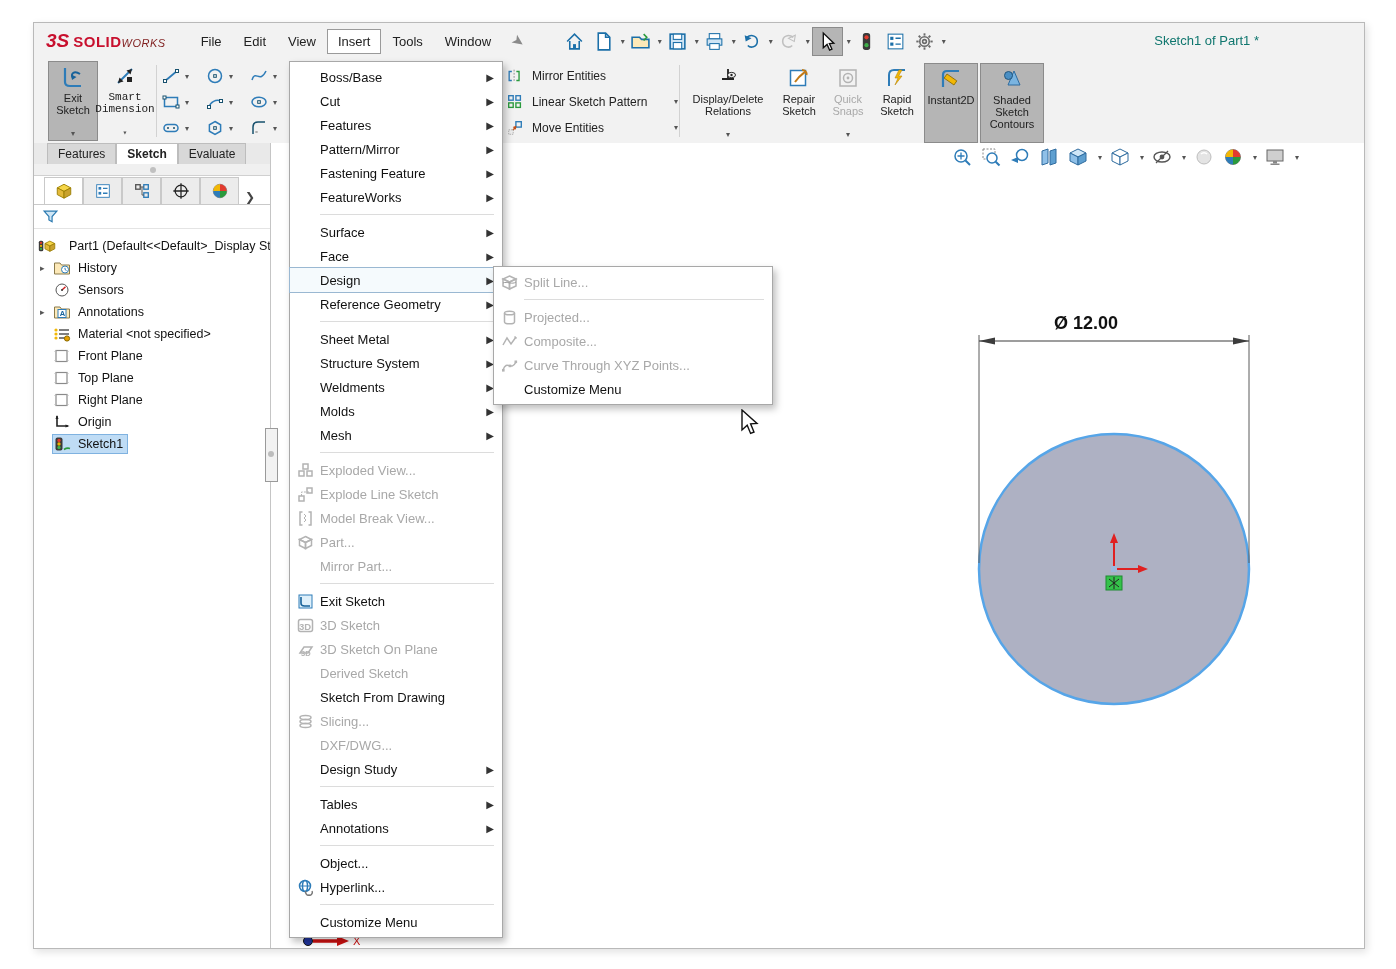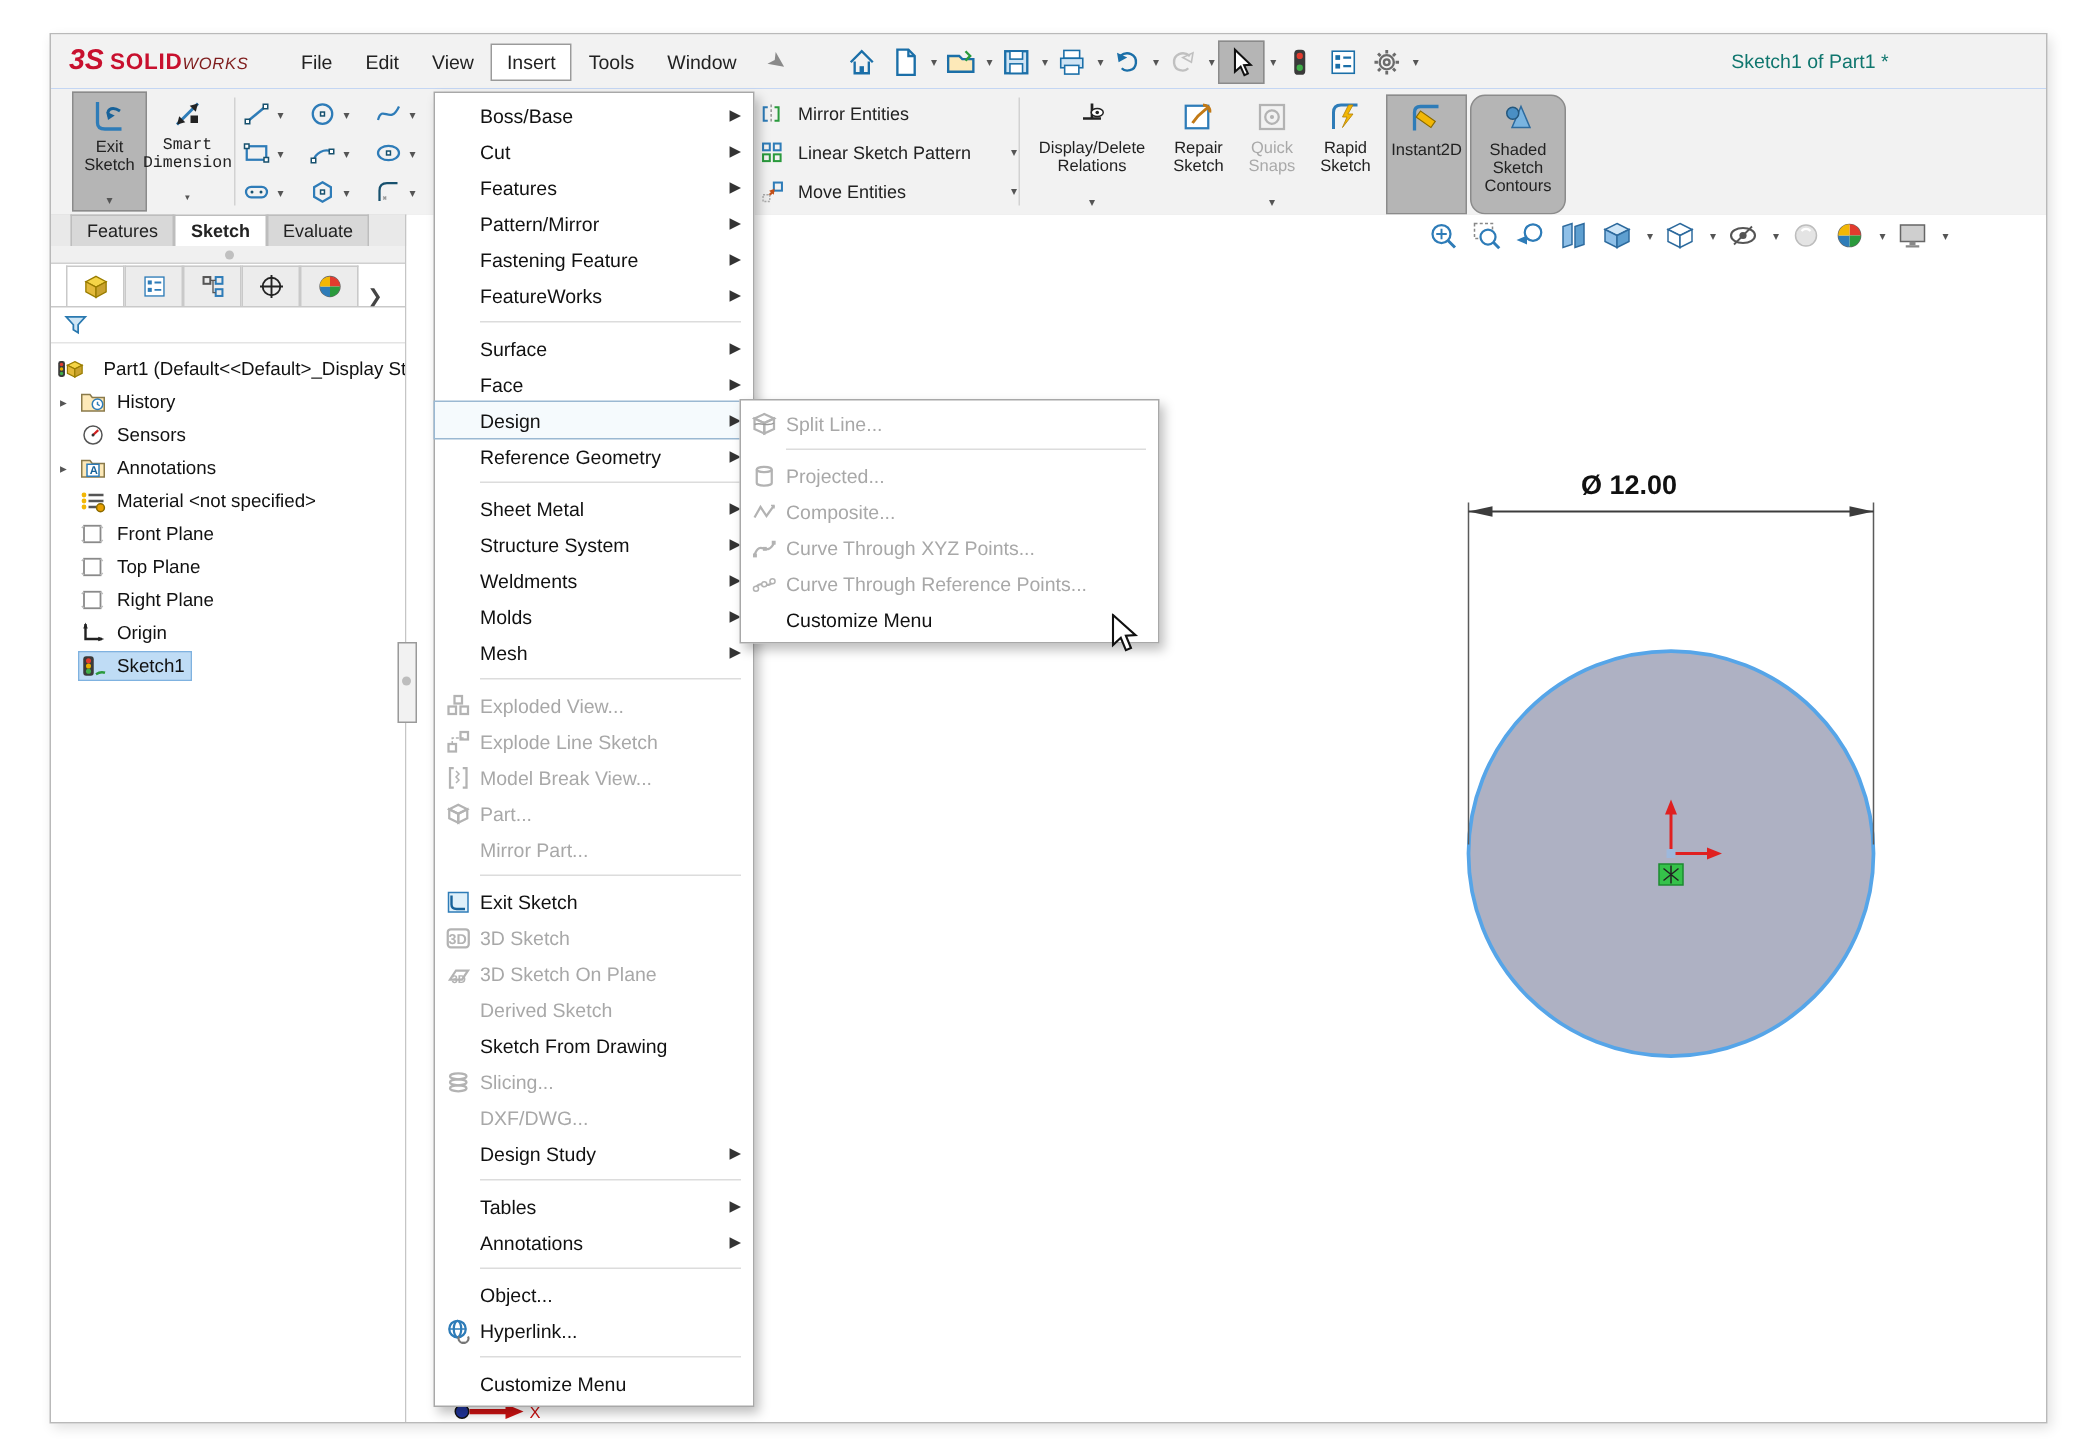--- a/index.html
+++ b/index.html
@@ -371,21 +371,21 @@
   </div>
           <div class="bigbtn pressed" style="position: relative; width: 52px; height: 78px;">
             <span class="ic">
               <svg viewBox="0 0 24 24" width="24" height="24">
                 <path d="M4 20 V8 Q4 4,8 4 H20" fill="none" stroke="#2e7cb8" stroke-width="2.2"></path>
                 <rect x="8" y="7" width="12" height="5" transform="rotate(35 8 7)" fill="#f2b705" stroke="#8a6a00" stroke-width=".8"></rect>
               </svg>
             </span>
   <span class="lbl">Instant2D</span>
   </div>
-          <div class="bigbtn pressed" style="position: relative; width: 62px; height: 78px; border-radius: 10px;">
+          <div class="bigbtn pressed" style="position: relative; width: 62px; height: 78px;">
             <span class="ic">
               <svg viewBox="0 0 24 24" width="24" height="24">
                 <polygon points="14,4 20,18 8,18" fill="#7ab4e0" stroke="#2e6b9e"></polygon>
                 <circle cx="8.5" cy="8.5" r="4" fill="#4a8fc4" stroke="#24577d"></circle>
               </svg>
             </span>
   <span class="lbl">Shaded Sketch Contours</span>
   </div>
         </div>
   </div>
@@ -921,31 +921,20 @@
           <span class="mi-icon">
             <svg viewBox="0 0 17 17">
               <path d="M2 13 C6 2,10 15,15 5" fill="none" stroke="#b3b3b3" stroke-width="1.5"></path>
               <rect x="1" y="12" width="2.6" height="2.6" fill="#b3b3b3"></rect>
               <rect x="7.6" y="7.6" width="2.6" height="2.6" fill="#b3b3b3"></rect>
               <rect x="13.5" y="3.5" width="2.6" height="2.6" fill="#b3b3b3"></rect>
             </svg>
           </span>
     <span class="mi-label">Curve Through XYZ Points...</span>
     </div>
-        <div class="menu-item disabled">
-          <span class="mi-icon">
-            <svg viewBox="0 0 17 17">
-              <path d="M2 12 C6 4,11 13,15 6" fill="none" stroke="#b3b3b3" stroke-width="1.5"></path>
-              <circle cx="3" cy="11.5" r="1.7" fill="#fff" stroke="#b3b3b3"></circle>
-              <circle cx="8.5" cy="8.5" r="1.7" fill="#fff" stroke="#b3b3b3"></circle>
-              <circle cx="14" cy="6.5" r="1.7" fill="#fff" stroke="#b3b3b3"></circle>
-            </svg>
-          </span>
-    <span class="mi-label">Curve Through Reference Points...</span>
-    </div>
         <div class="menu-item">
           <span class="mi-icon"></span>
     <span class="mi-label">Customize Menu</span>
     </div>
       </div>
 
   <div class="cursor">
     <svg width="20" height="28" viewBox="0 0 20 28">
       <path d="M2 1 L2 21 L7.2 16.2 L10.6 24.4 L14 23 L10.6 14.8 L17 14.4 Z" fill="#fff" stroke="#111" stroke-width="1.4"></path>
     </svg>

